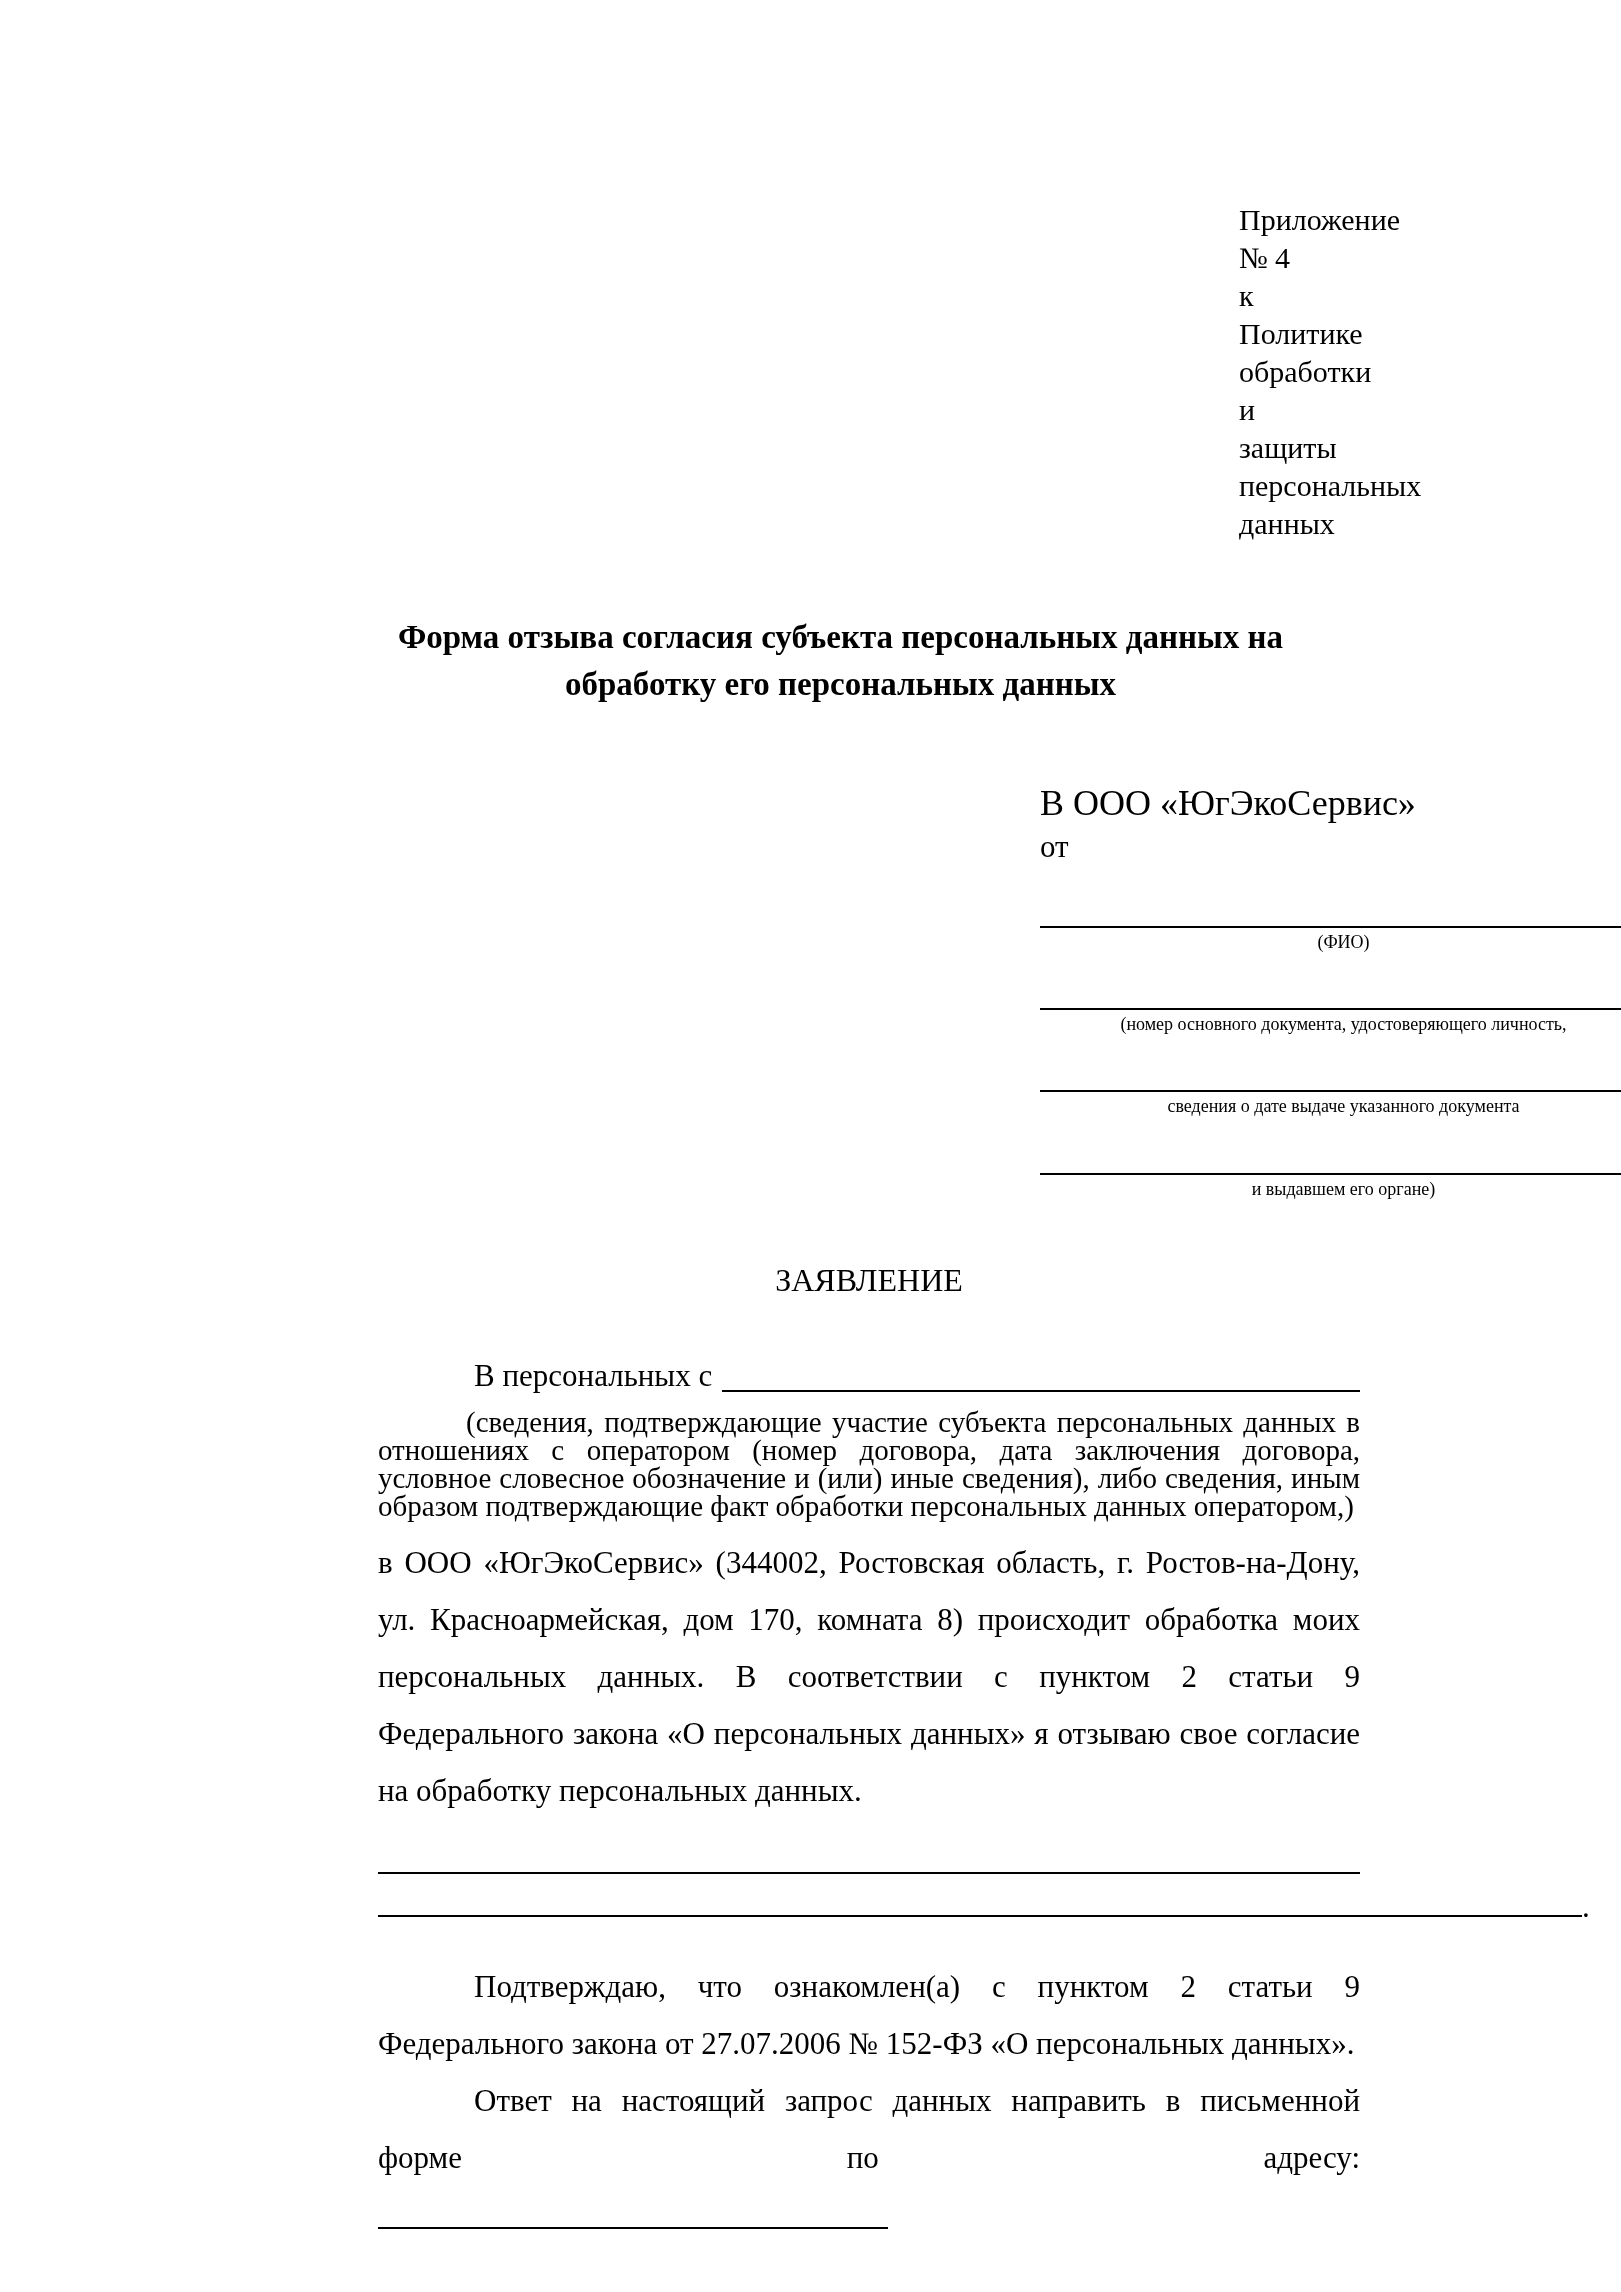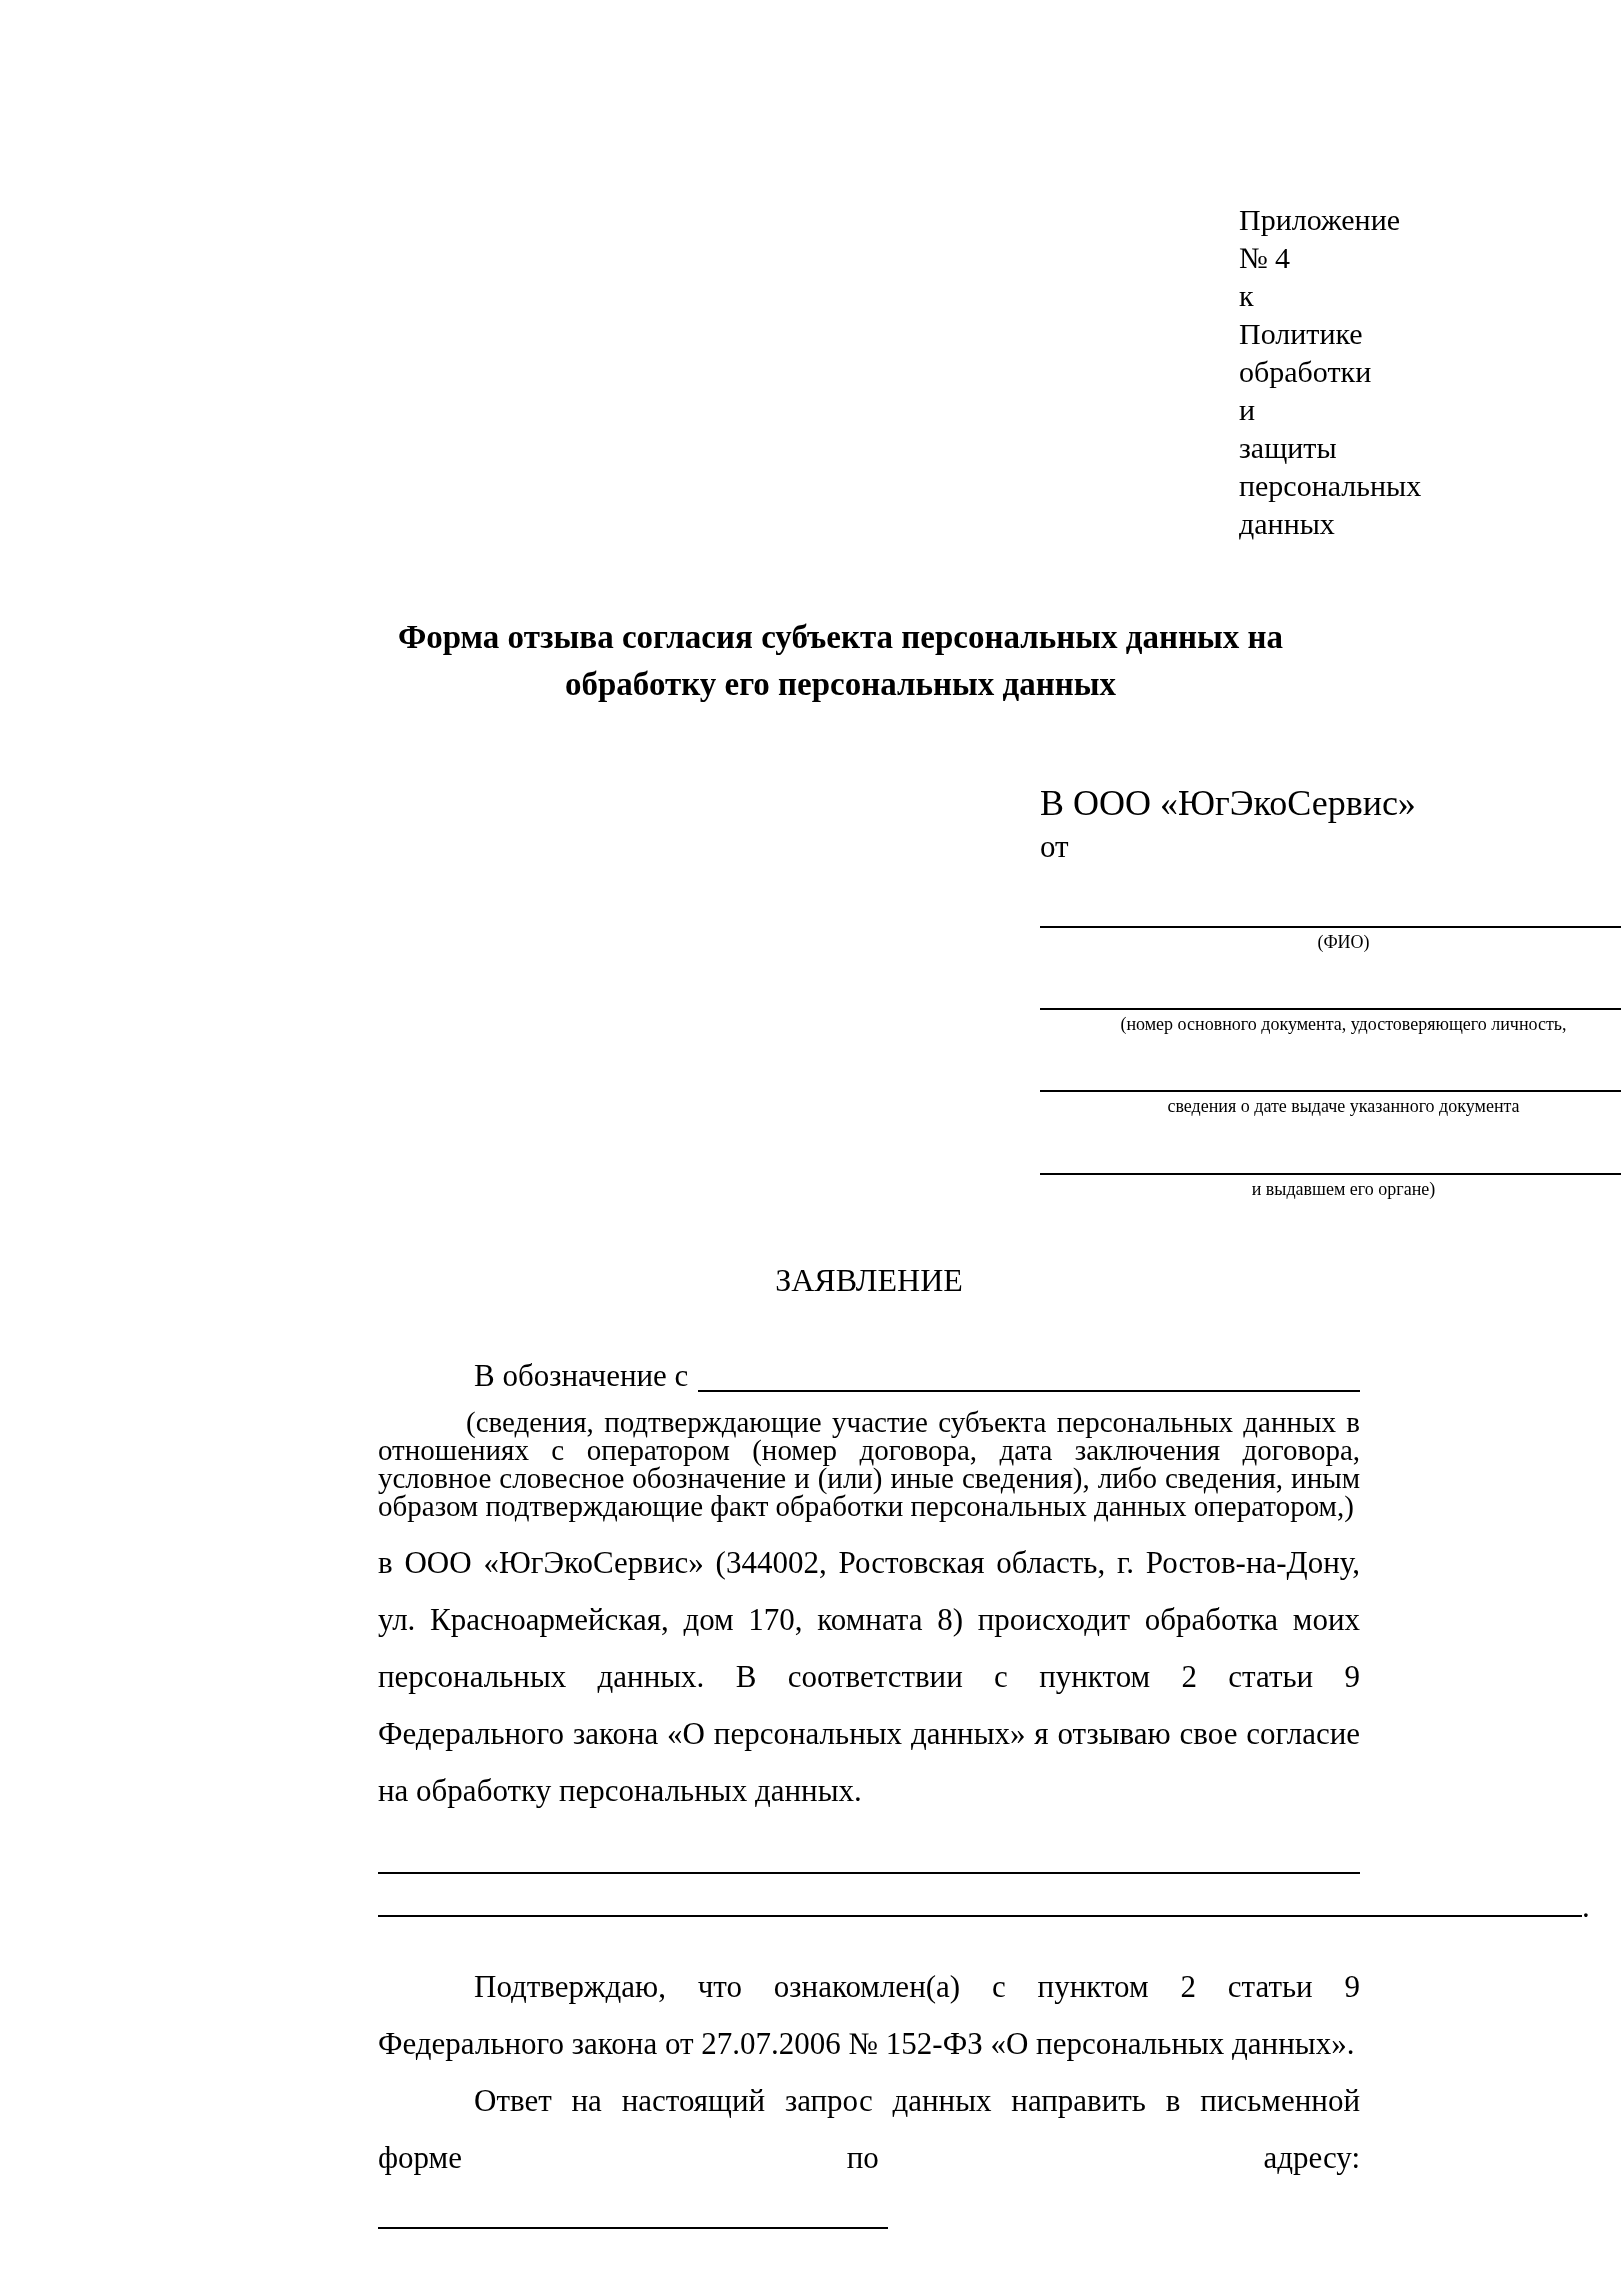--- a/index.html
+++ b/index.html
@@ -177,21 +177,21 @@
     <div class="blank-row"></div>
     <div class="caption">сведения о дате выдаче указанного документа</div>
 
     <div class="blank-row"></div>
     <div class="caption">и выдавшем его органе)</div>
   </div>
 
   <div class="statement-heading">ЗАЯВЛЕНИЕ</div>
 
   <div class="line-with-blank basis-row">
-    <span class="lead indent">В обозначение с</span>
+    <span class="lead indent">В персональных с</span>
     <span class="blank-flex"></span>
   </div>
 
   <p class="note">(сведения, подтверждающие участие субъекта персональных данных в отношениях с оператором (номер договора, дата заключения договора, условное словесное обозначение и (или) иные сведения), либо сведения, иным образом подтверждающие факт обработки персональных данных оператором,)</p>
 
   <p class="body-par">в ООО «ЮгЭкоСервис» (344002, Ростовская область, г. Ростов-на-Дону, ул. Красноармейская, дом 170, комната 8) происходит обработка моих персональных данных. В соответствии с пунктом 2 статьи 9 Федерального закона «О персональных данных» я отзываю свое согласие на обработку персональных данных.</p>
 
 
   <div class="rule-full"></div>
 

